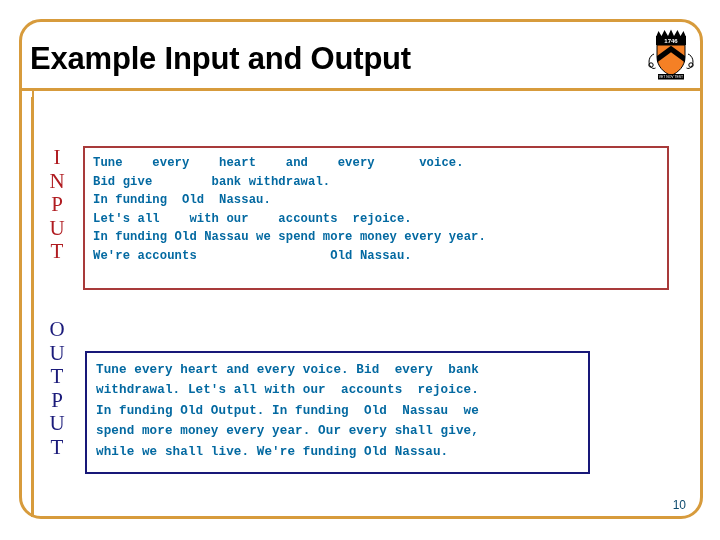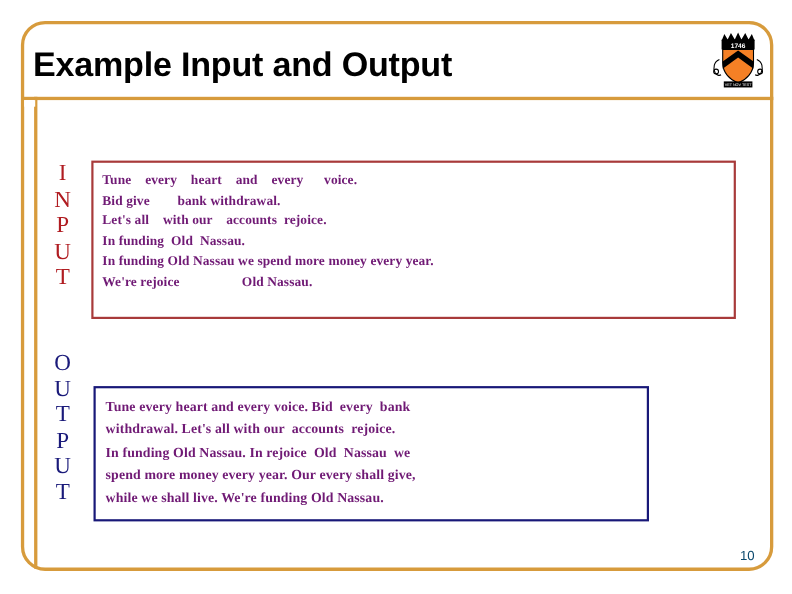--- a/index.html
+++ b/index.html
@@ -104,23 +104,23 @@
     left: 44px;
     top: 318px;
     color: #1a1a7a;
   }
 
   
   .textbox {
     position: absolute;
     box-sizing: border-box;
     background: #ffffff;
-    font-family: Liberation Serif, serif;
+    font-family: Liberation Mono, monospace;
     font-weight: bold;
-    color: #701a75;
+    color: #0369a1;
   }
   #input-box {
     left: 83px;
     top: 146px;
     width: 586px;
     height: 144px;
     border: 2px solid #a83a3a;
     padding: 6px 8px 0 8px;
   }
   #output-box {
@@ -202,38 +202,38 @@
     <span>I</span>
     <span>N</span>
     <span>P</span>
     <span>U</span>
     <span>T</span>
   </div>
 
   <div class="textbox" id="input-box">
     <div class="line">Tune    every    heart    and    every      voice.</div>
     <div class="line">Bid give        bank withdrawal.</div>
+    <div class="line">In funding  Old  Nassau.</div>
     <div class="line">Let's all    with our    accounts  rejoice.</div>
-    <div class="line">In funding  Old  Nassau.</div>
     <div class="line">In funding Old Nassau we spend more money every year.</div>
-    <div class="line">We're rejoice                  Old Nassau.</div>
+    <div class="line">We're accounts                  Old Nassau.</div>
   </div>
 
   <div class="vlabel" id="output-label">
     <span>O</span>
     <span>U</span>
     <span>T</span>
     <span>P</span>
     <span>U</span>
     <span>T</span>
   </div>
 
   <div class="textbox" id="output-box">
     <div class="line">Tune every heart and every voice. Bid  every  bank</div>
     <div class="line">withdrawal. Let's all with our  accounts  rejoice.</div>
-    <div class="line">In funding Old Nassau. In rejoice  Old  Nassau  we</div>
+    <div class="line">In funding Old Output. In funding  Old  Nassau  we</div>
     <div class="line">spend more money every year. Our every shall give,</div>
     <div class="line">while we shall live. We're funding Old Nassau.</div>
   </div>
 
   <div class="page-number">10</div>
 
 </div>
 
 </body></html>

